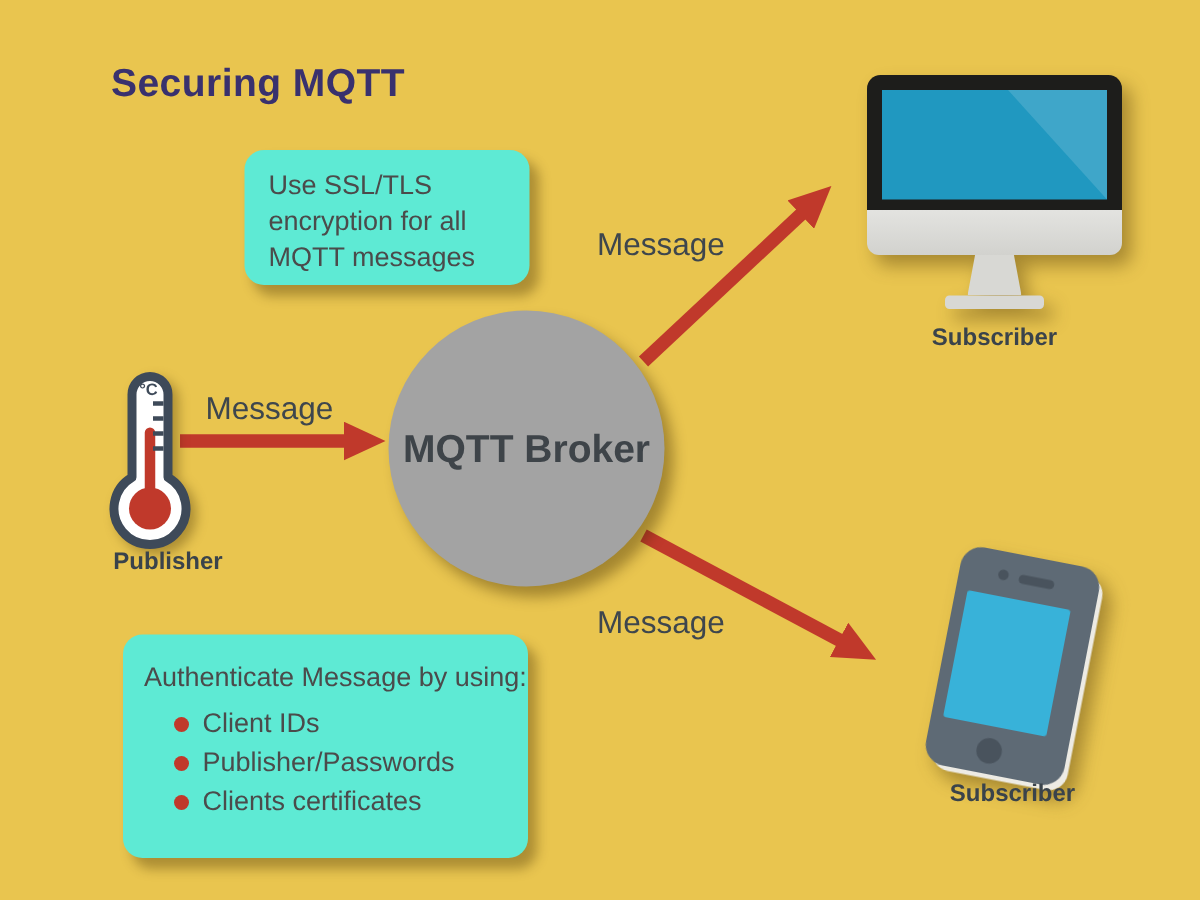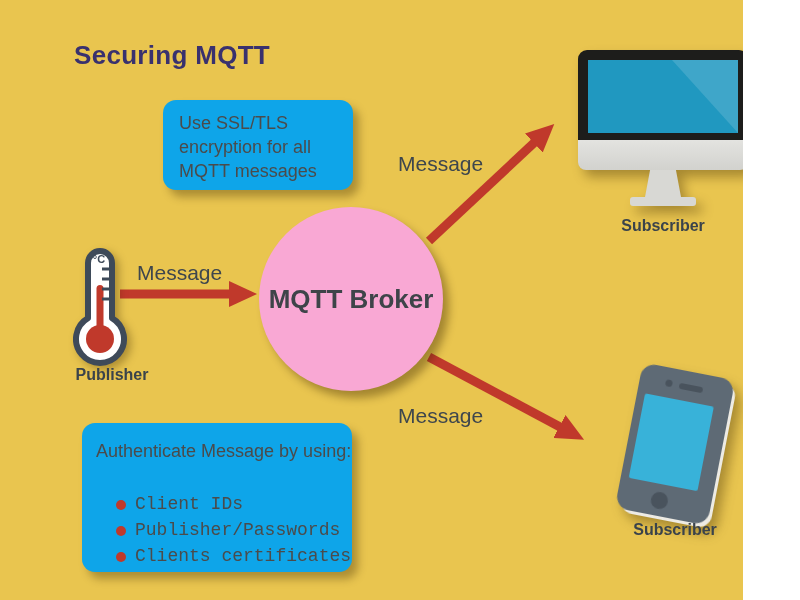--- a/index.html
+++ b/index.html
@@ -1,72 +1,72 @@
 <!DOCTYPE html>
 <html><head>
 <meta charset="utf-8">
 <style>
   * { margin: 0; padding: 0; box-sizing: border-box; }
   html, body { width: 800px; height: 600px; overflow: hidden; }
   body { font-family: "Liberation Sans", sans-serif; }
 
   .stage {
     position: relative;
-    width: 743px; height: 600px;
+    width: 800px; height: 600px;
     background: #e9c54f;
     overflow: hidden;
   }
 
   .title {
     position: absolute;
     left: 74px; top: 40px;
     font-size: 26px; font-weight: bold;
     color: #39316e;
     letter-spacing: 0.3px;
   }
 
   .note {
     position: absolute;
-    background: #0ea5e9;
+    background: #5eead4;
     border-radius: 13px;
     box-shadow: 6px 7px 8px rgba(60, 40, 0, 0.35);
     color: #4b4b4b;
   }
   .note-ssl {
     left: 163px; top: 100px;
     width: 190px; height: 90px;
     padding: 12px 8px 0 16px;
     font-size: 18px; line-height: 1.33;
   }
   .note-auth {
     left: 82px; top: 423px;
     width: 270px; height: 149px;
     padding: 18px 10px 0 14px;
     font-size: 18px;
   }
   .note-auth .heading { white-space: nowrap; color: #4b4b4b; }
-  .auth-list { list-style: none; margin-top: 32px; padding-left: 20px; font-family: Liberation Mono, monospace; }
+  .auth-list { list-style: none; margin-top: 10px; padding-left: 20px; }
   .auth-list li {
     display: flex; align-items: center;
     margin-bottom: 4px; line-height: 1.22;
     color: #4b4b4b; white-space: nowrap;
   }
   .bullet-dot {
     display: inline-block;
     width: 10px; height: 10px; border-radius: 50%;
     background: #c0392b;
     margin-right: 9px; flex: 0 0 auto;
   }
 
   .broker-circle {
     position: absolute;
     left: 259px; top: 207px;
     width: 184px; height: 184px;
     border-radius: 50%;
-    background: #f9a8d4;
+    background: #a3a3a3;
     box-shadow: 6px 7px 9px rgba(60, 40, 0, 0.4);
     display: flex; align-items: center; justify-content: center;
   }
   .broker-label {
     font-size: 26px; font-weight: bold; color: #3e4449;
   }
 
   .arrows-layer { position: absolute; left: 0; top: 0; width: 800px; height: 600px; pointer-events: none; }
 
   .message-label {

